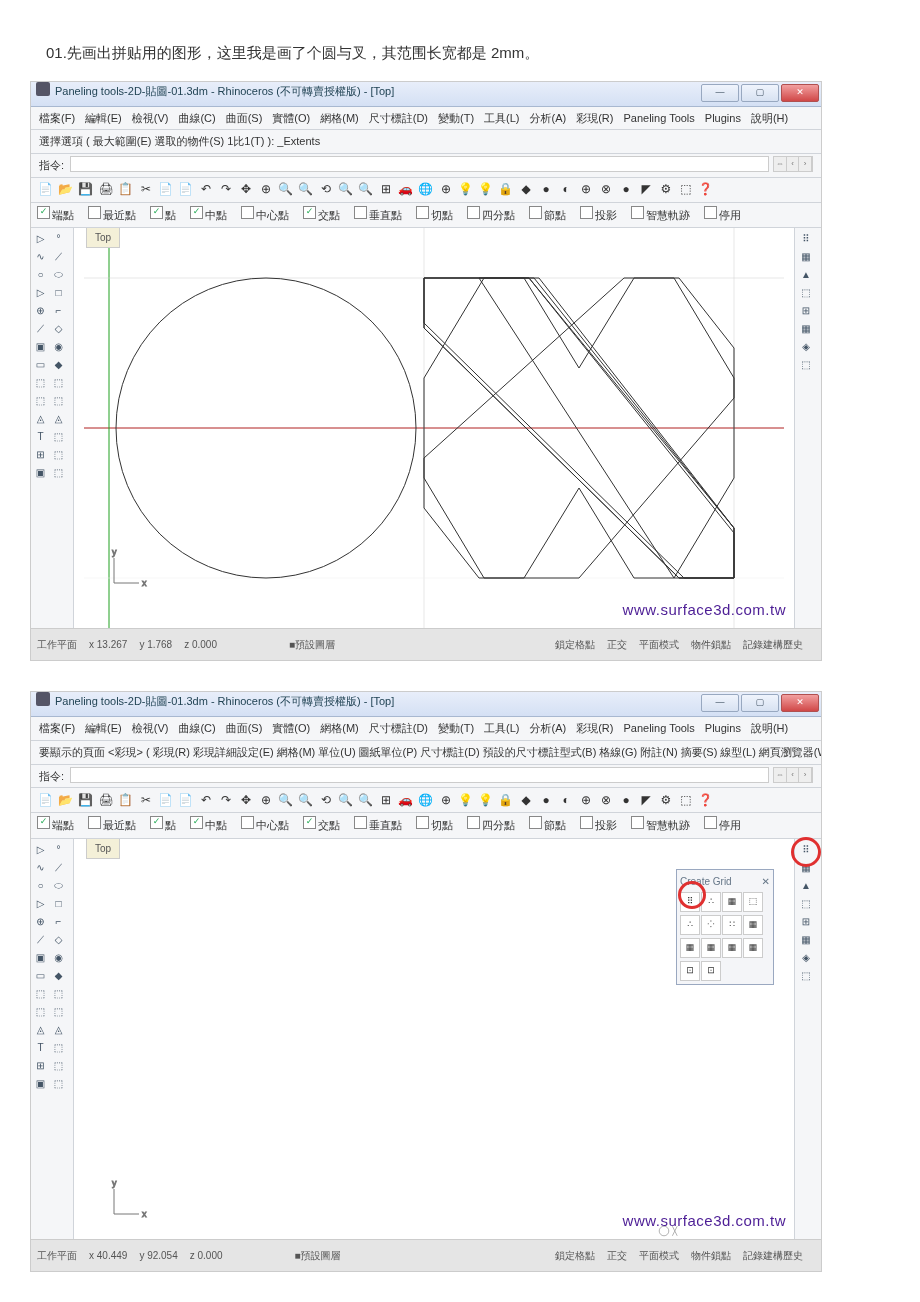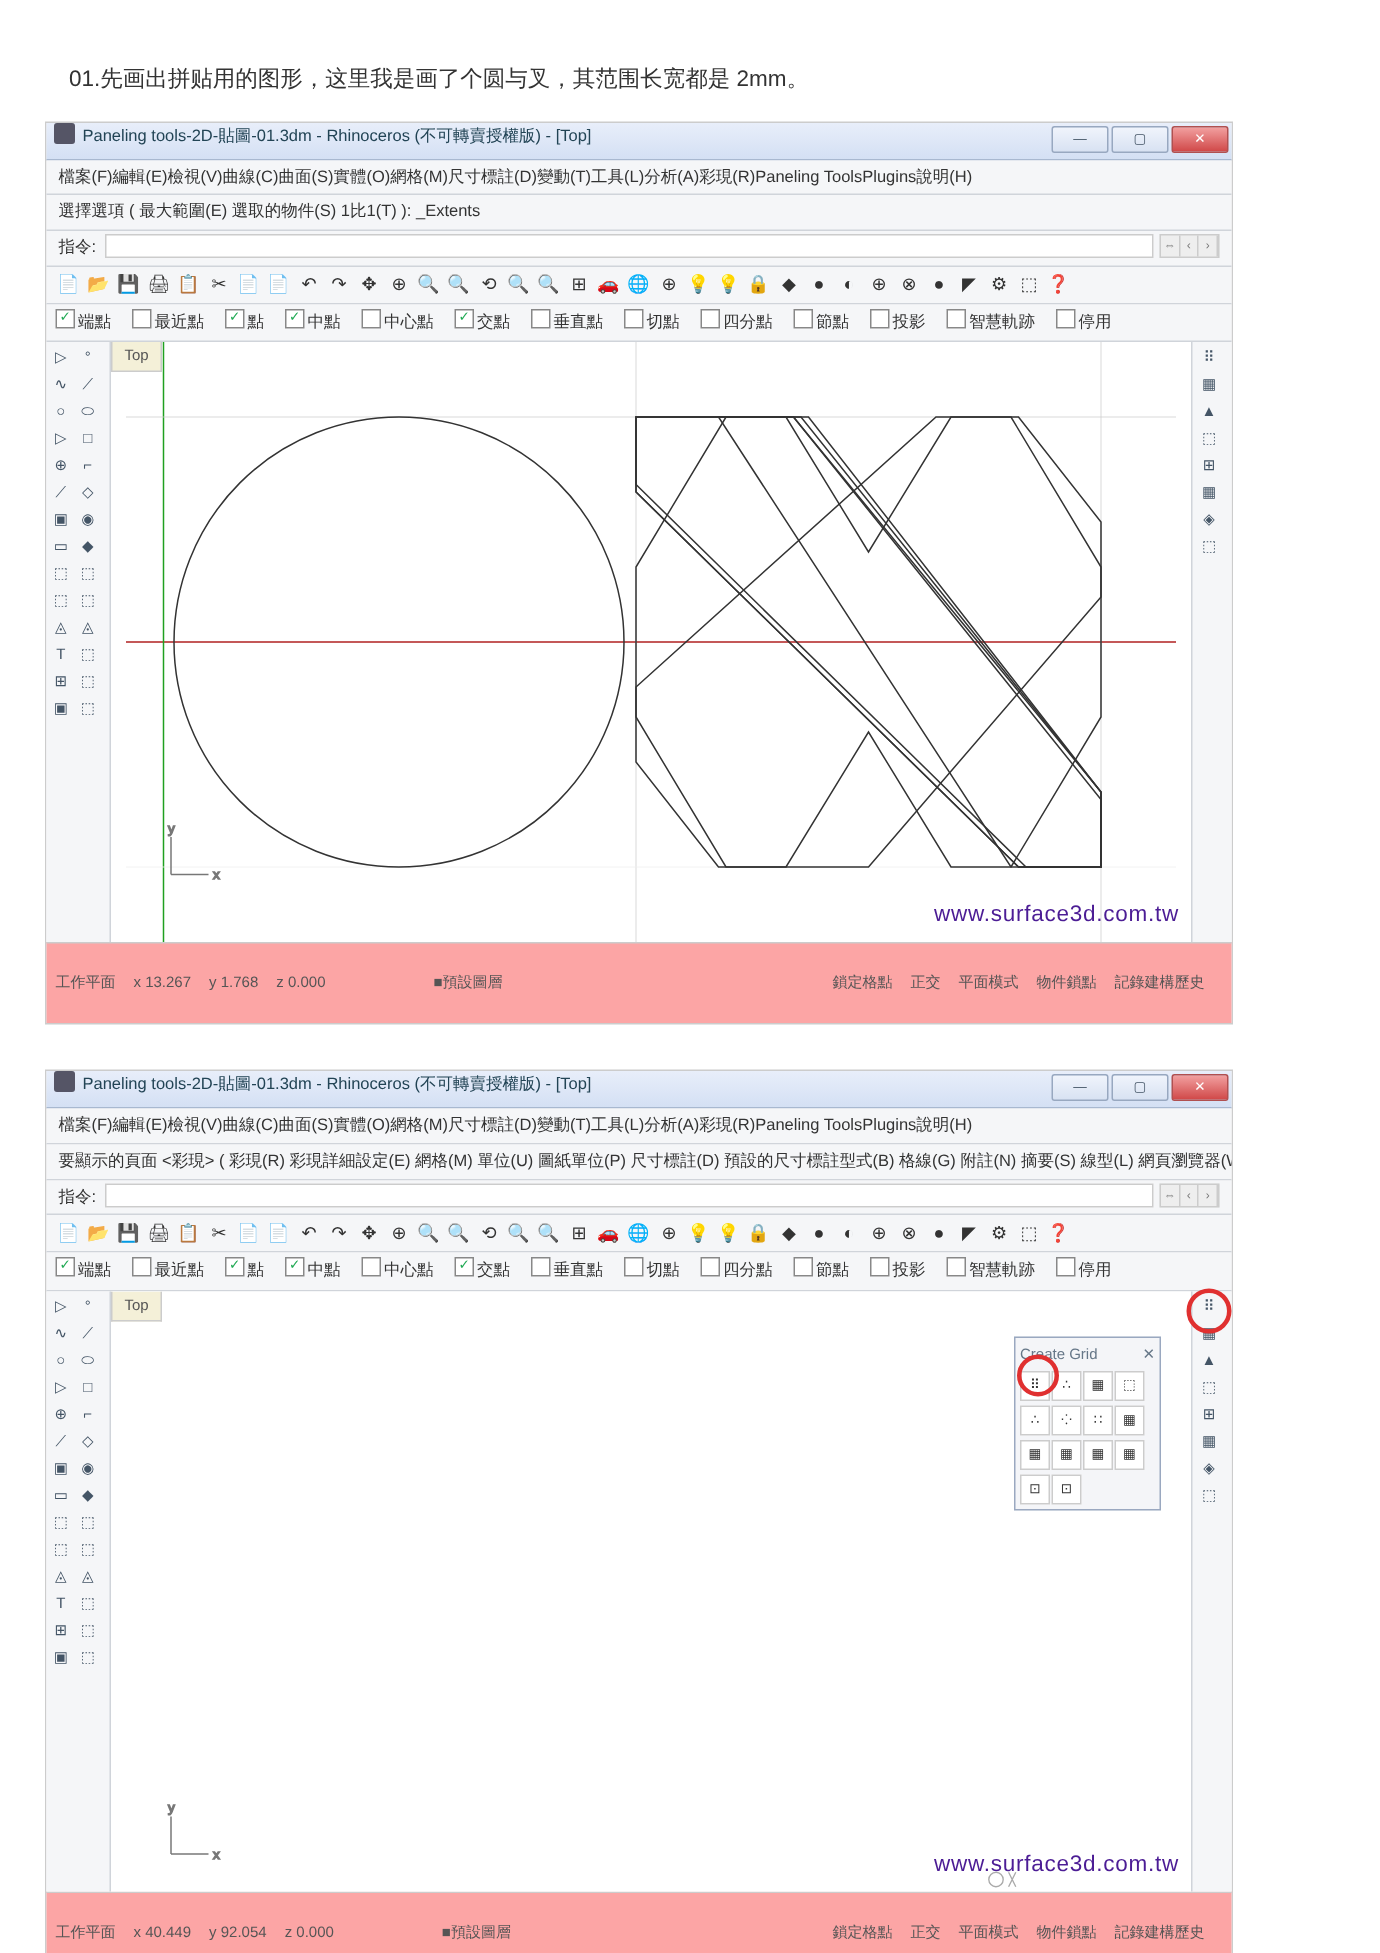--- a/index.html
+++ b/index.html
@@ -5,39 +5,39 @@
   body{margin:0;padding:40px 30px;font-family:"Microsoft YaHei","SimSun",sans-serif;background:#fff;color:#333;font-size:15px;line-height:1.7}
   .page{max-width:860px;margin:0 auto}
   .para{margin:0 0 15px 16px}
   .fig{border:1px solid #ccc;margin:0 0 30px 0;background:#fff;width:790px}
   .titlebar{height:24px;background:linear-gradient(#e8eefa,#d4e0f4);border-bottom:1px solid #a8b8d0;display:flex;align-items:flex-start;font-size:11px;color:#245}
   .titlebar .ico{width:14px;height:14px;background:#556;margin:0 5px;border-radius:2px}
   .winbtns{margin-left:auto;display:flex}
   .winbtn{width:36px;height:16px;margin:2px 2px 0 0;border:1px solid #98a8c0;background:linear-gradient(#f0f4fc,#d8e2f2);text-align:center;font-size:9px;line-height:14px;color:#456;border-radius:2px}
   .winbtn.close{background:linear-gradient(#f2a0a0,#d04848);color:#fff;border-color:#b05050}
   .menubar,.cmdbar{background:#f5f6f8;border-bottom:1px solid #d0d4da;padding:2px 8px;font-size:11px;color:#333;white-space:nowrap;overflow:hidden}
-  .menubar span{margin-right:0}
+  .menubar span{margin-right:10px}
   .cmdbar{display:flex;align-items:flex-start}
   .cmdbar .field{flex:1;height:14px;border:1px solid #ccc;background:#fff;margin-left:6px}
   .navbtns{width:38px;height:14px;background:#eee;border:1px solid #ccc;margin-left:4px;display:flex}
   .navbtns div{flex:1;border-right:1px solid #ccc;text-align:center;font-size:8px;line-height:14px;color:#777}
   .toolbar{background:#f5f6f8;border-bottom:1px solid #d0d4da;padding:3px 6px;display:flex;gap:2px;flex-wrap:nowrap;overflow:hidden}
   .tb{width:18px;height:18px;display:flex;align-items:center;justify-content:center;font-size:12px}
   .osnap{background:#f5f6f8;border-bottom:1px solid #d0d4da;padding:3px 6px;font-size:11px;color:#333;display:flex;gap:14px;white-space:nowrap;overflow:hidden}
   .osnap label{display:flex;align-items:flex-start;gap:2px}
   .cb{width:11px;height:11px;border:1px solid #888;background:#fff;display:inline-block}
   .cb.on::after{content:"✓";font-size:9px;line-height:9px;color:#2a5;display:block;text-align:center}
   .workarea{display:flex;height:400px;background:#f5f6f8;position:relative}
   .sidebar{width:40px;background:#f5f6f8;border-right:1px solid #d0d4da;display:flex;flex-direction:column;gap:1px;padding:2px 1px}
   .sidebar.right{border-right:none;border-left:1px solid #d0d4da;width:24px}
   .sbrow{display:flex;gap:1px}
   .sb{width:17px;height:17px;display:flex;align-items:center;justify-content:center;font-size:10px;color:#456}
   .viewport{flex:1;position:relative;background:#fff;overflow:hidden}
-  .tab{position:absolute;top:0;left:0;background:#f4f0d8;border:1px solid #ccc;border-top:none;font-size:10px;padding:1px 8px;color:#555}
-  .status{background:#fca5a5;border-top:1px solid #ccc;padding:18px 6px;font-size:10px;color:#555;display:flex}
+  .tab{position:absolute;top:0;left:12px;background:#f4f0d8;border:1px solid #ccc;border-top:none;font-size:10px;padding:1px 8px;color:#555}
+  .status{background:#e5e5e5;border-top:1px solid #ccc;padding:7px 6px;font-size:10px;color:#555;display:flex}
   .status span{margin-right:12px}
   .status .right{margin-left:auto;display:flex;}
   .wm{position:absolute;right:8px;bottom:6px;font-size:15px;color:#4c1d95;font-family:Arial;letter-spacing:.5px}
   .panel{position:absolute;background:#f4f5f8;border:1px solid #9aa8c0;padding:3px;font-size:10px}
   .panel .pt{color:#678;margin-bottom:2px;display:flex;justify-content:space-between}
   .panel .grid{display:grid;grid-template-columns:repeat(4,18px);gap:3px}
   .panel .cell{width:18px;height:18px;border:1px solid #ccc;background:#fff;font-size:9px;display:flex;align-items:center;justify-content:center}
   .circ{position:absolute;border:3px solid #e03030;border-radius:50%}
   svg{display:block}
 </style>

